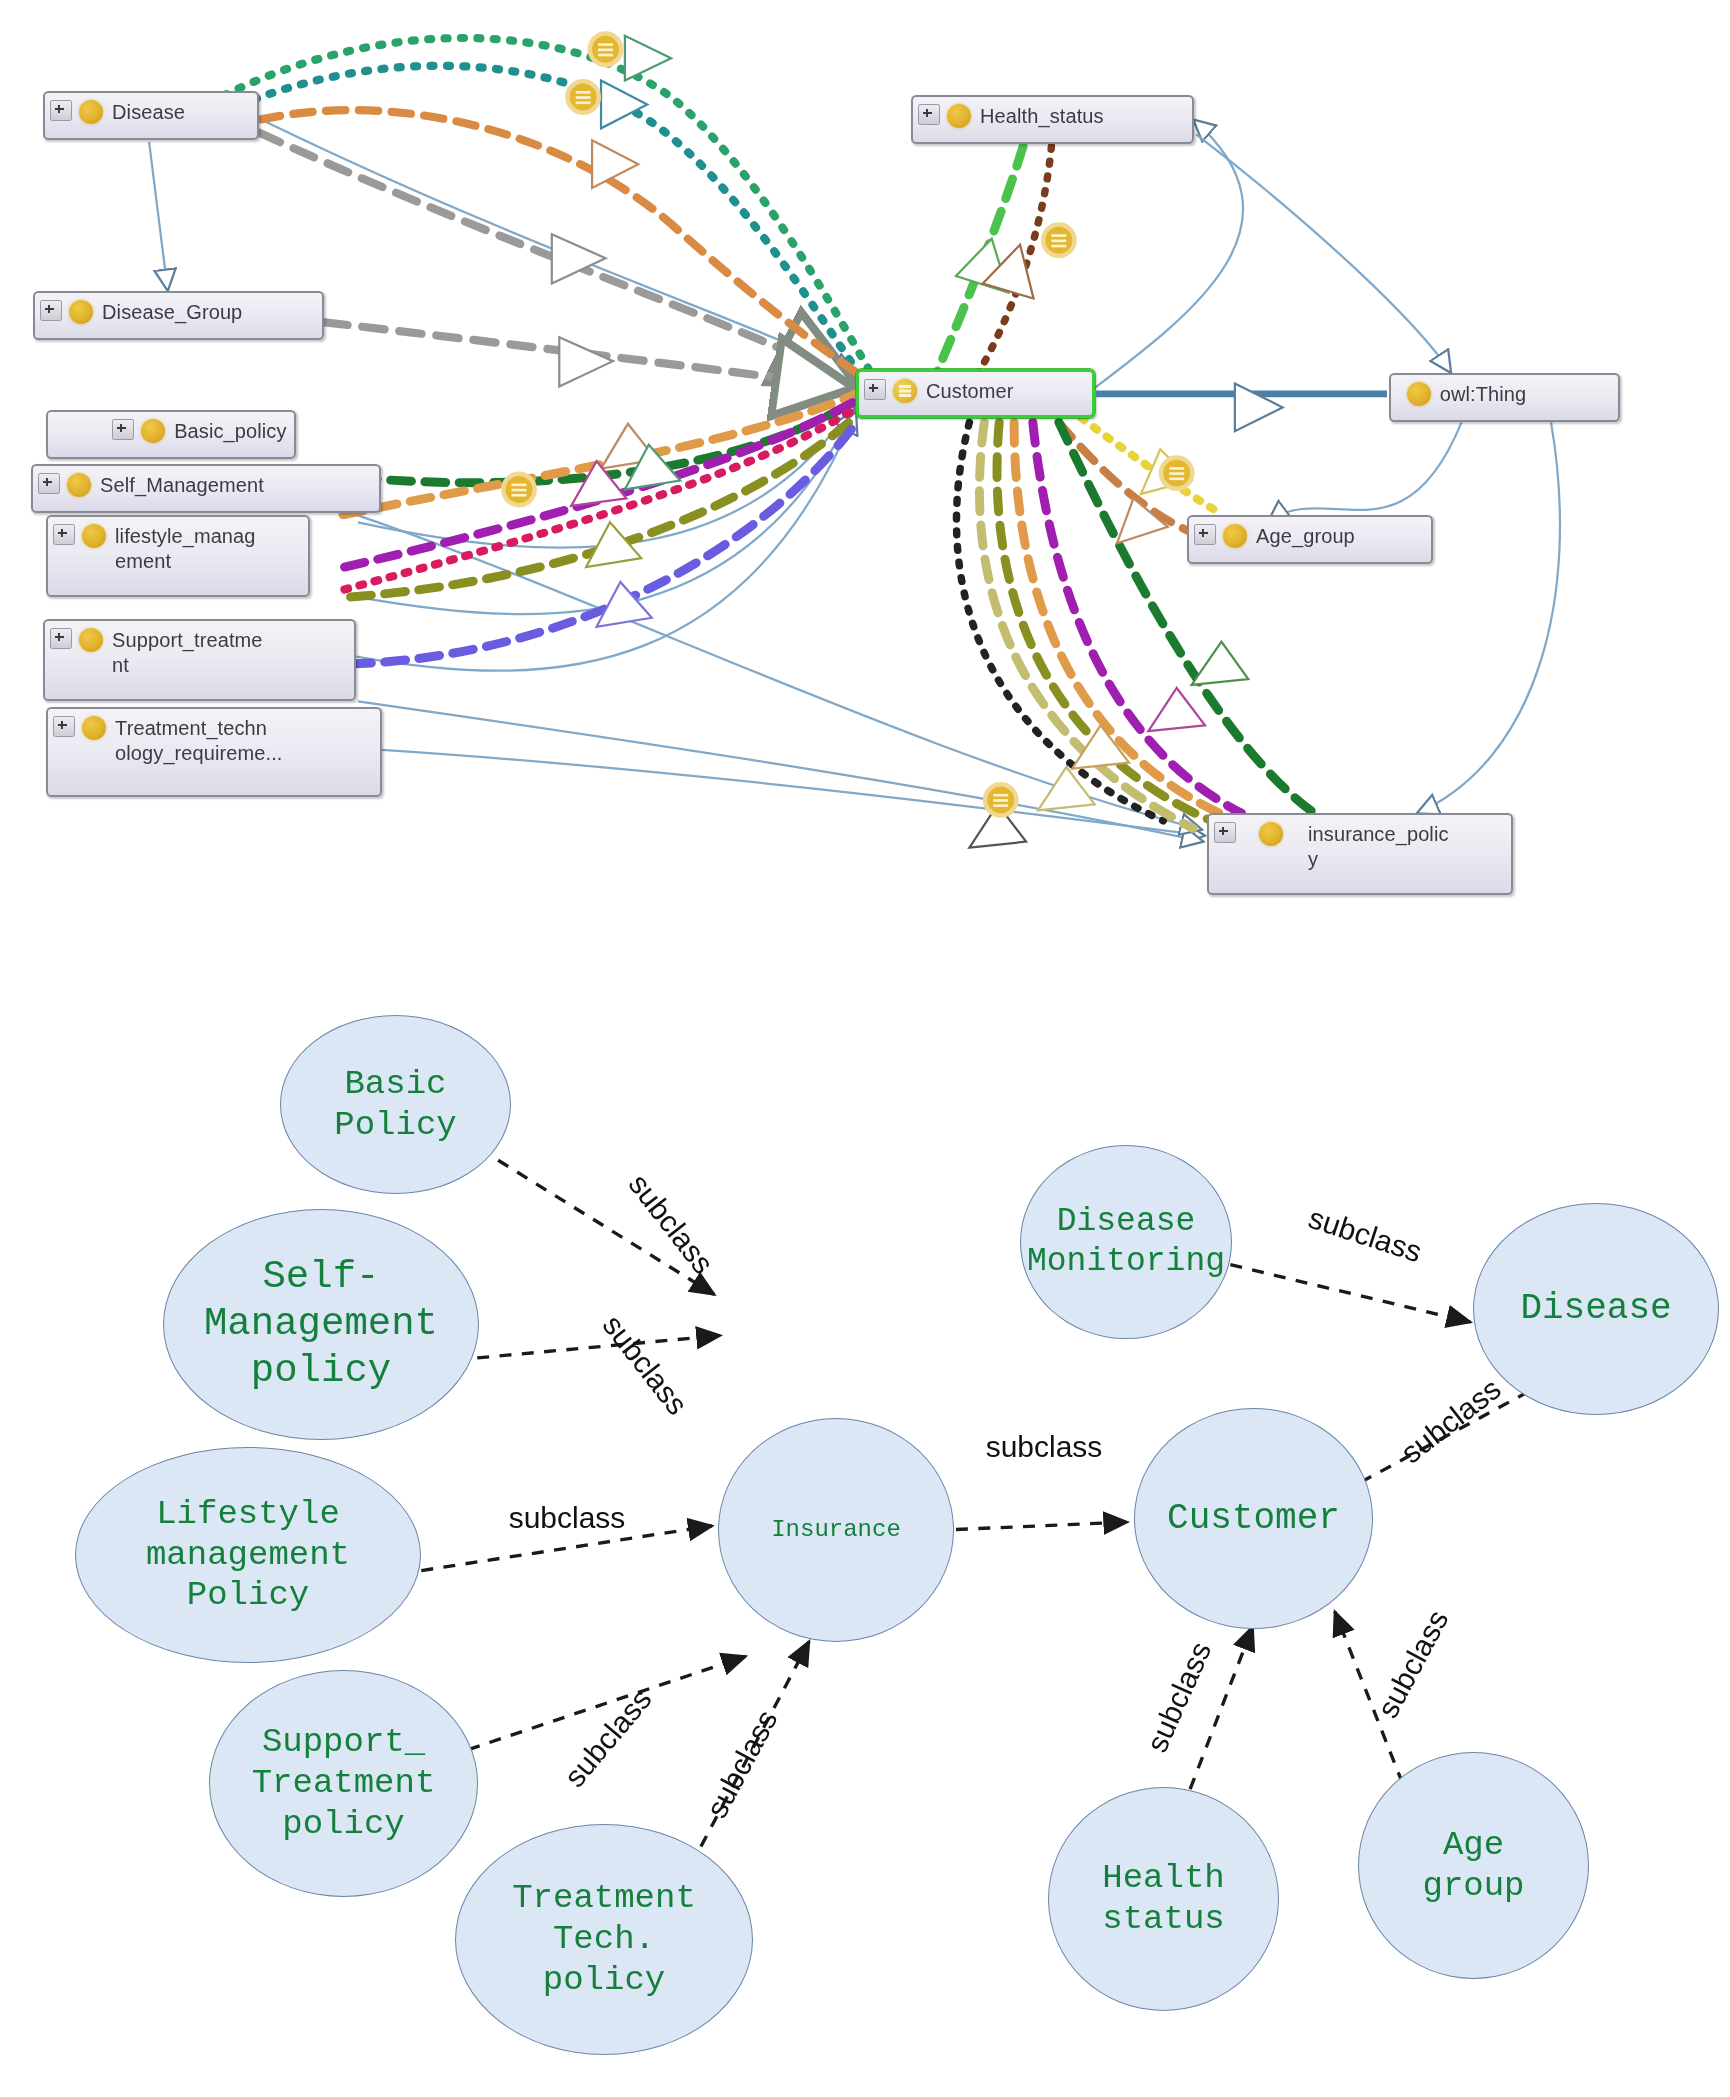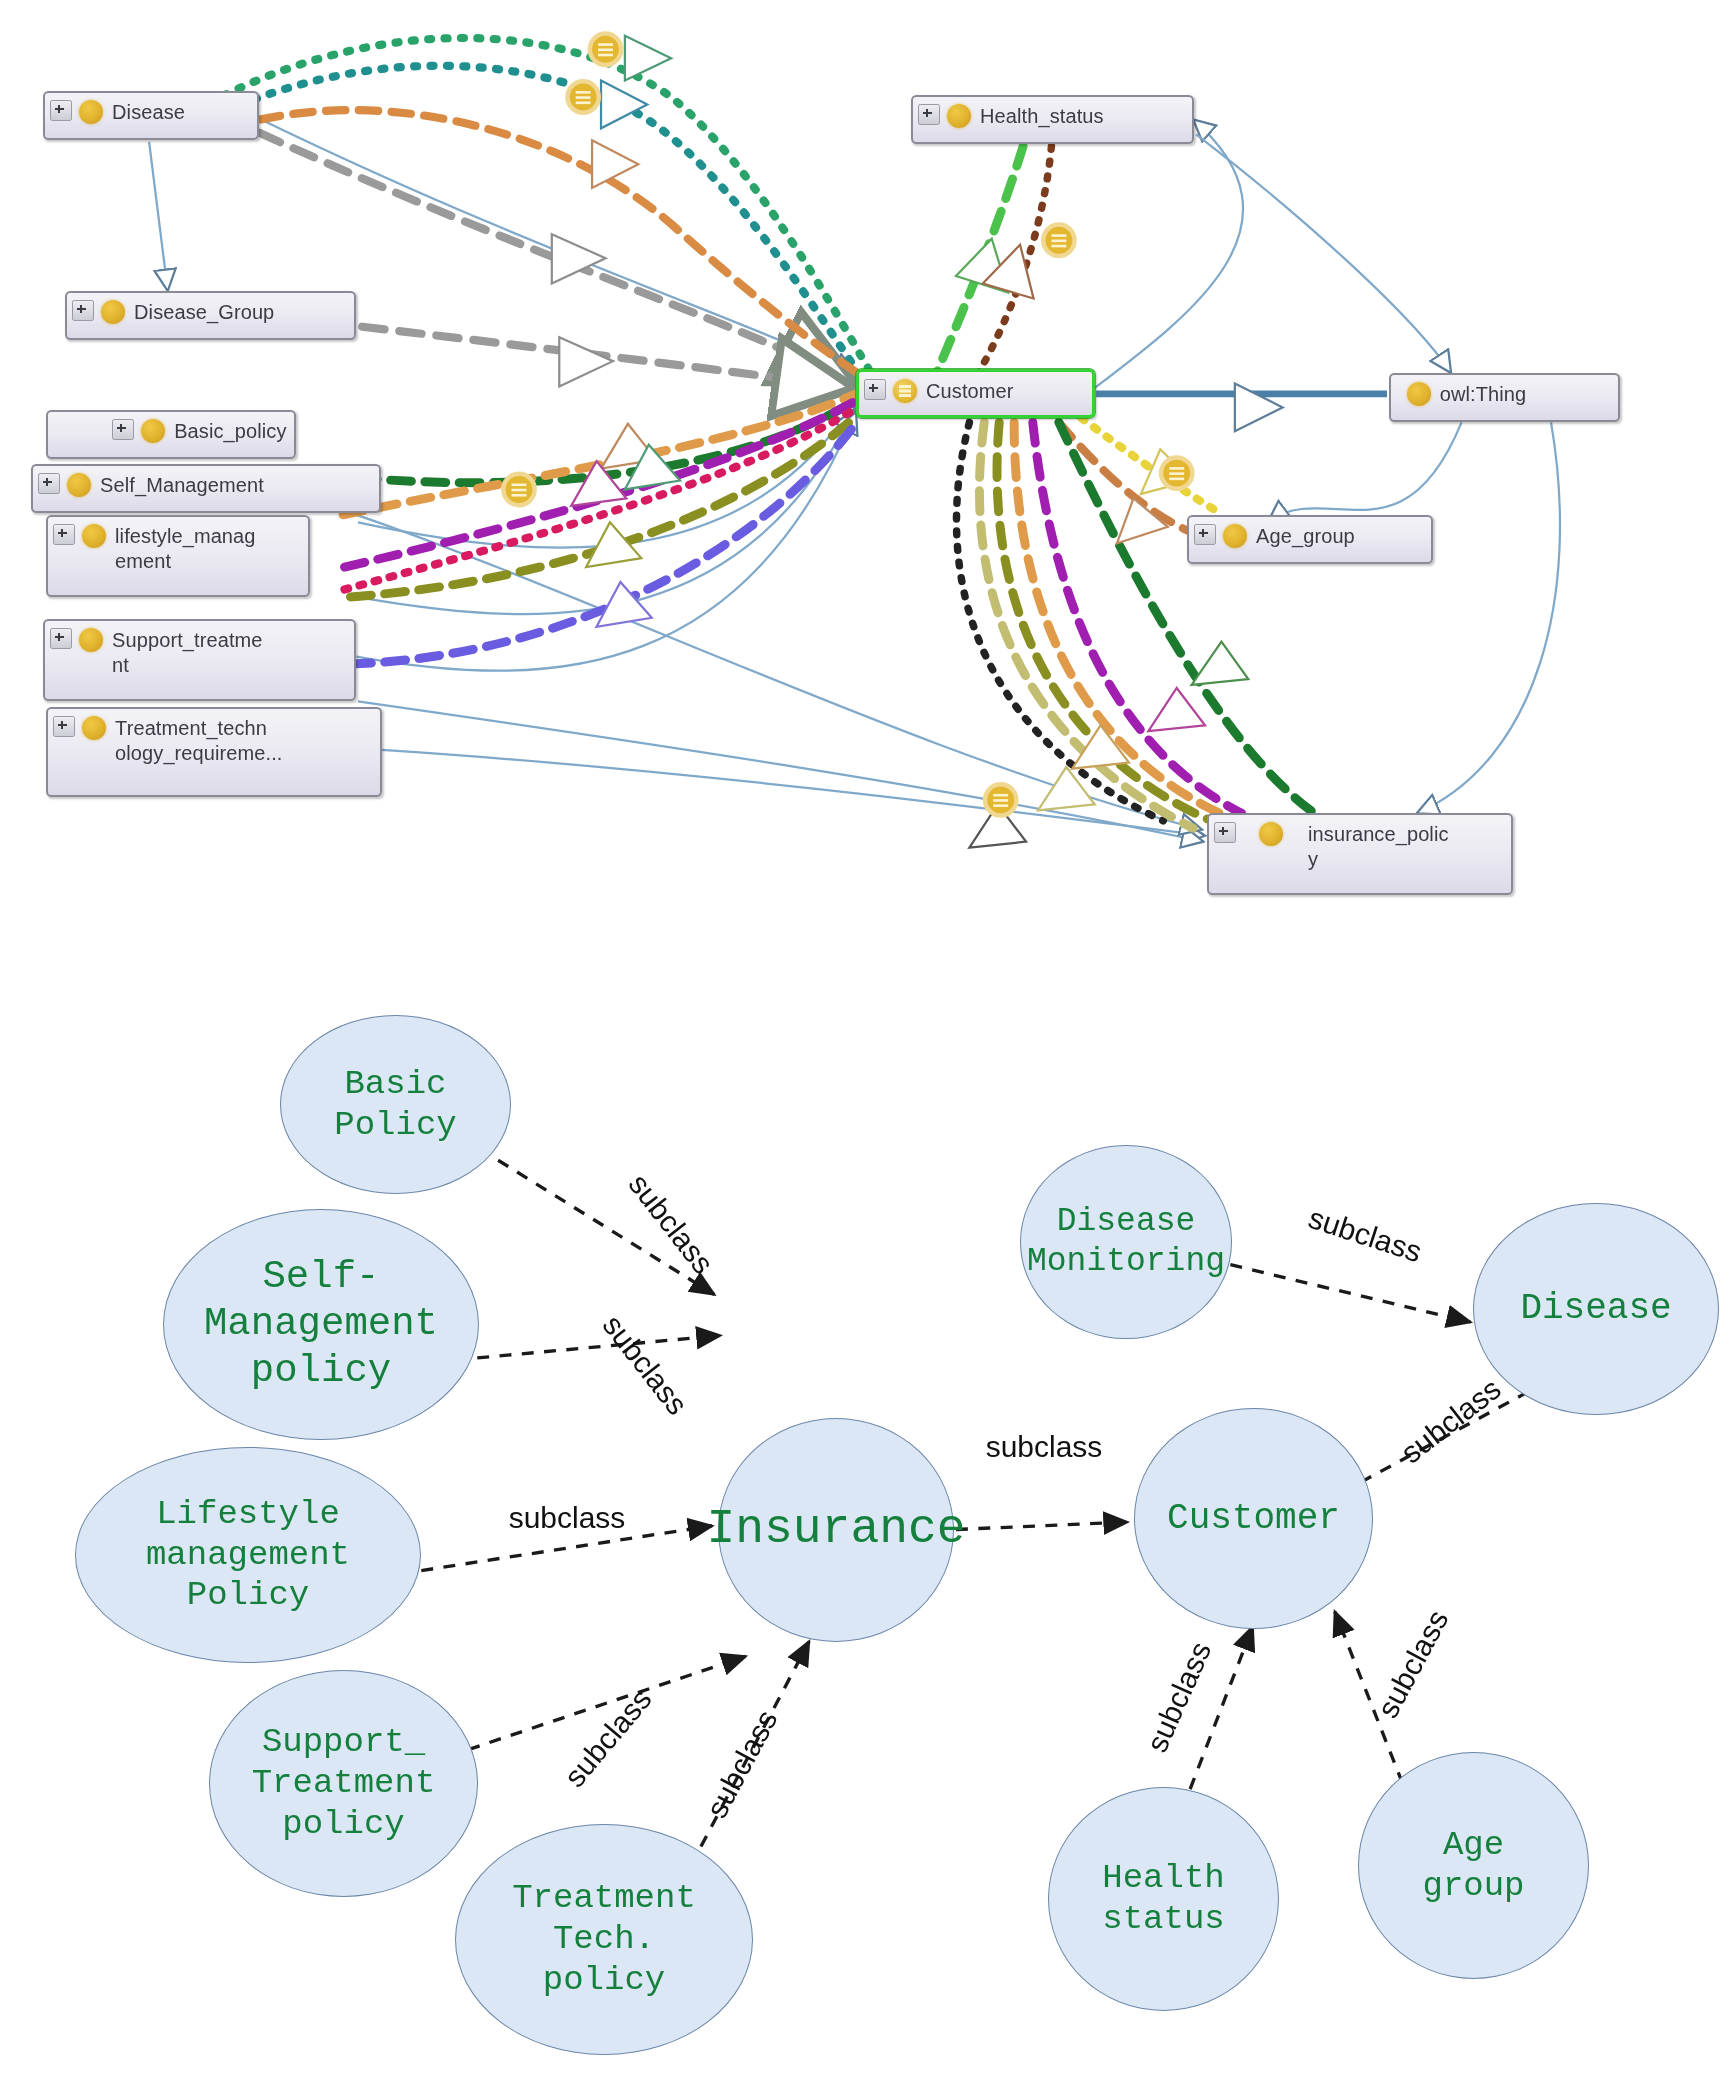--- a/index.html
+++ b/index.html
@@ -202,21 +202,21 @@
       </g>
     </g>
   </svg>
 
   <div id="ontology-nodes">
       <div class="onode" style="left: 43px; top: 91px; width: 216px; min-height: 49px;">
         <div class="expander"></div>
         <div class="ncircle"></div>
         <div class="nlabel">Disease</div>
       </div>
-      <div class="onode" style="left: 33px; top: 291px; width: 291px; min-height: 49px; margin-left: 32px;">
+      <div class="onode" style="left: 33px; top: 291px; width: 291px; min-height: 49px;">
         <div class="expander"></div>
         <div class="ncircle"></div>
         <div class="nlabel">Disease_Group</div>
       </div>
       <div class="onode" style="left: 46px; top: 410px; width: 250px; min-height: 49px; justify-content: flex-end;">
         <div class="expander"></div>
         <div class="ncircle"></div>
         <div class="nlabel">Basic_policy</div>
       </div>
       <div class="onode" style="left: 31px; top: 464px; width: 350px; min-height: 49px;">
@@ -296,21 +296,21 @@
       </div>
       <div class="cnode" style="left: 75px; top: 477px; width: 346px; height: 216px; font-size: 34px; background: rgb(219, 231, 244); border-color: rgb(107, 134, 168);">
         <span>Lifestyle<br>management<br>Policy</span>
       </div>
       <div class="cnode" style="left: 209px; top: 700px; width: 269px; height: 227px; font-size: 34px; background: rgb(219, 231, 244); border-color: rgb(107, 134, 168);">
         <span>Support_<br>Treatment<br>policy</span>
       </div>
       <div class="cnode" style="left: 455px; top: 854px; width: 298px; height: 231px; font-size: 34px; background: rgb(219, 231, 244); border-color: rgb(107, 134, 168);">
         <span>Treatment<br>Tech.<br>policy</span>
       </div>
-      <div class="cnode" style="left: 718px; top: 448px; width: 236px; height: 224px; font-size: 48px; background: rgb(219, 231, 244); border-color: rgb(107, 134, 168);">
+      <div class="cnode" style="left: 718px; top: 448px; width: 236px; height: 224px; font-size: 24px; background: rgb(219, 231, 244); border-color: rgb(107, 134, 168);">
         <span>Insurance</span>
       </div>
       <div class="cnode" style="left: 1134px; top: 438px; width: 239px; height: 221px; font-size: 36px; background: rgb(219, 231, 244); border-color: rgb(107, 134, 168);">
         <span>Customer</span>
       </div>
       <div class="cnode" style="left: 1020px; top: 175px; width: 212px; height: 194px; font-size: 33px; background: rgb(219, 231, 244); border-color: rgb(107, 134, 168);">
         <span>Disease<br>Monitoring</span>
       </div>
       <div class="cnode" style="left: 1473px; top: 233px; width: 246px; height: 212px; font-size: 36px; background: rgb(219, 231, 244); border-color: rgb(107, 134, 168);">
         <span>Disease</span>

